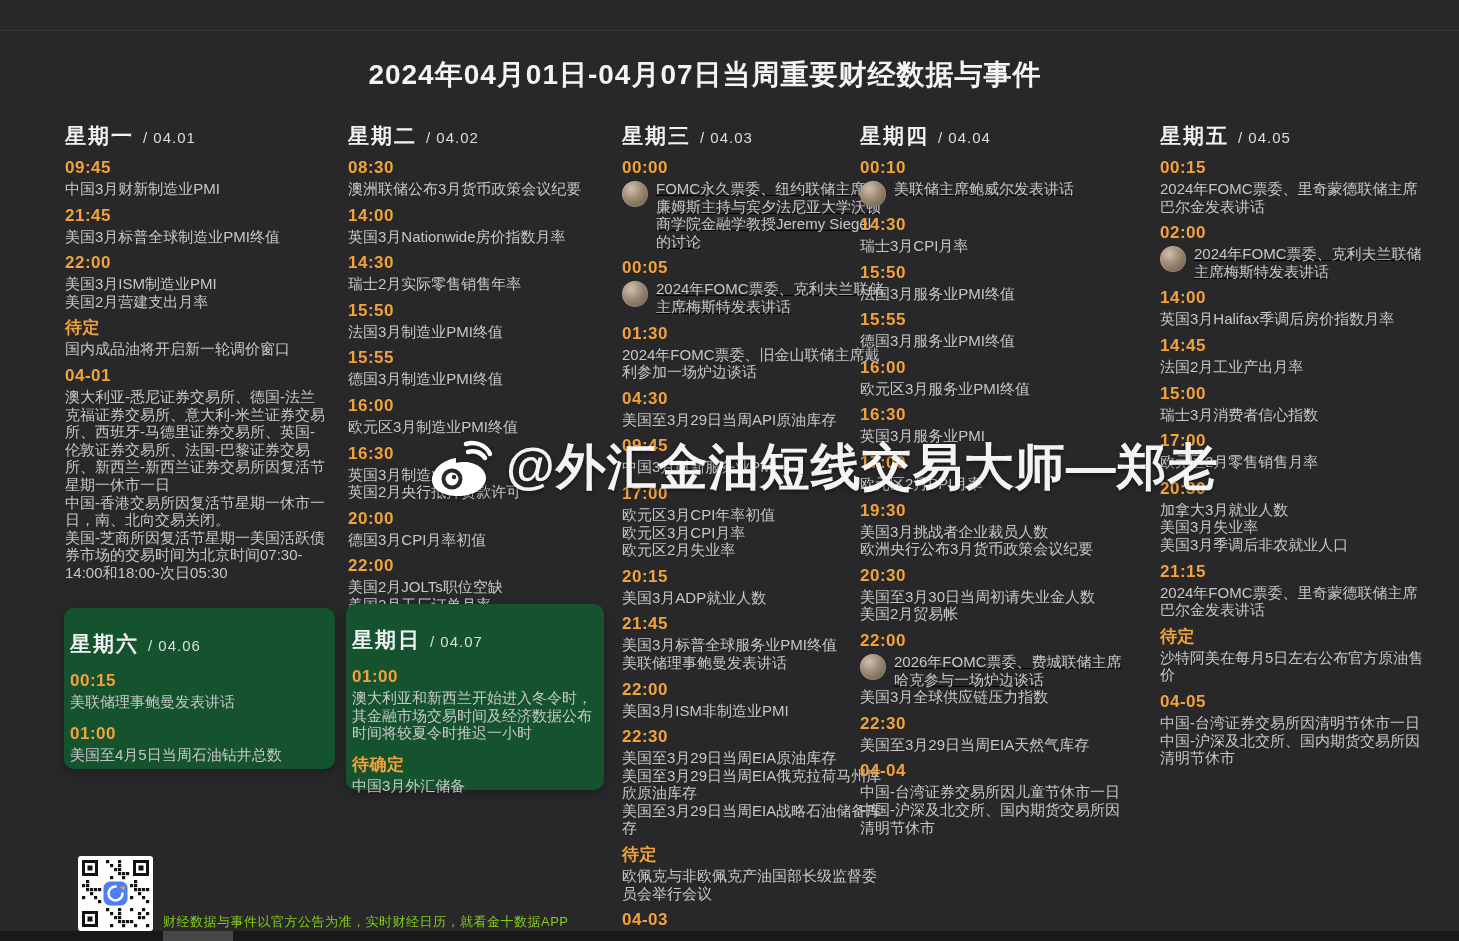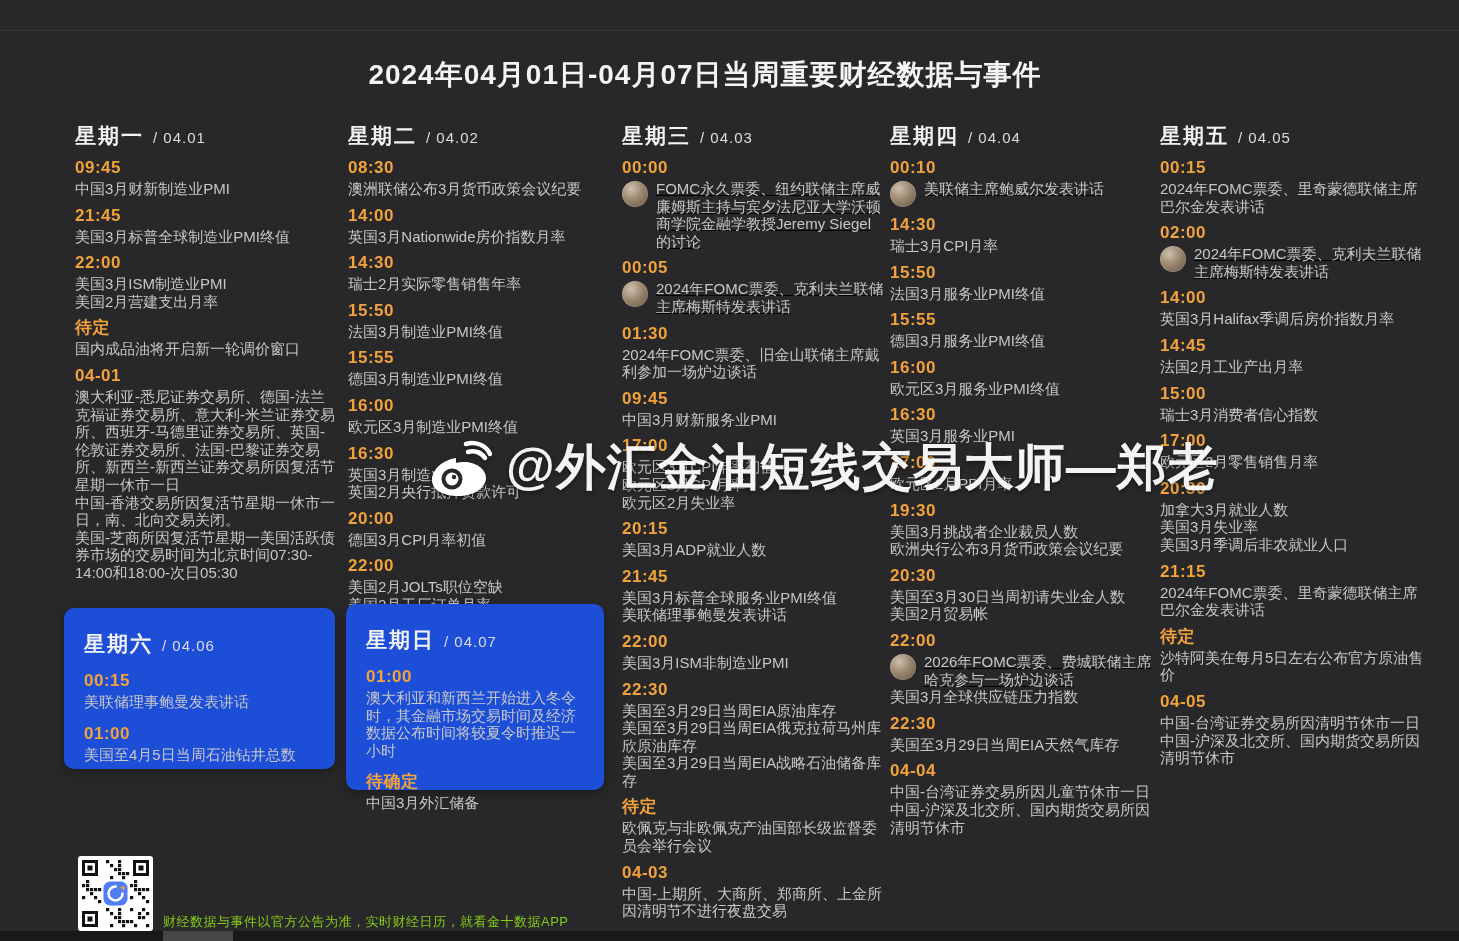--- a/index.html
+++ b/index.html
@@ -11,44 +11,44 @@
     font-family:"Liberation Sans","DejaVu Sans",sans-serif;
   }
   .top-line{position:absolute;top:30px;left:0;right:0;height:1px;background:rgba(255,255,255,0.06);}
   .page-title{
     position:absolute;top:56px;left:0;width:1410px;
     text-align:center;
     color:#f4f4f5;font-size:28px;font-weight:bold;letter-spacing:1px;
   }
   
   .day-col{position:absolute;top:122px;width:264px;}
-  #col-mon{left:65px;margin-left:10px;}
+  #col-mon{left:65px;}
   #col-tue{left:348px;}
   #col-wed{left:622px;}
-  #col-thu{left:890px;}
+  #col-thu{left:860px;}
   #col-fri{left:1160px;}
   .day-header{margin-bottom:3px;white-space:nowrap;}
   .day-name{font-size:21px;font-weight:bold;color:#f2f2f3;letter-spacing:2px;}
   .day-date{font-size:15px;color:#dddddf;margin-left:9px;letter-spacing:1px;}
   .event{margin-top:8px;}
   .event-time{
     color:#f1a23a;font-size:17px;font-weight:bold;
     line-height:20px;margin-bottom:2px;letter-spacing:.5px;
   }
   .event-item{font-size:15px;line-height:17.6px;color:#c7c7c9;}
   .item-row{display:flex;align-items:flex-start;gap:8px;text-decoration:underline;}
   .avatar{
     width:26px;height:26px;border-radius:50%;flex:0 0 26px;margin-top:1px;
     background:radial-gradient(circle at 35% 30%, #cfc0ac 0%, #9c8871 45%, #5f5142 100%);
     box-shadow:inset 0 0 0 1px rgba(255,255,255,0.15);
   }
   
   .weekend-box{
-    position:absolute;background:#1d4ed8;border-radius:10px;
-    padding:22px 20px;box-sizing:border-box;
+    position:absolute;background:#14532d;border-radius:10px;
+    padding:22px 6px;box-sizing:border-box;
     box-shadow:0 4px 10px rgba(0,0,0,0.25);
   }
   #box-sat{left:64px;top:608px;width:271px;height:161px;}
   #box-sun{left:346px;top:604px;width:258px;height:186px;}
   .weekend-box .event{margin-top:13px;}
   
   .watermark{
     position:absolute;left:428px;top:434px;
     display:flex;align-items:center;gap:12px;
     pointer-events:none;
@@ -156,20 +156,24 @@
       <div class="event">
         <div class="event-time">00:05</div>
         <div class="item-row">
           <span class="avatar"></span>
           <div class="event-item">2024年FOMC票委、克利夫兰联储主席梅斯特发表讲话</div>
         </div>
       </div>
       <div class="event">
         <div class="event-time">01:30</div>
         <div class="event-item">2024年FOMC票委、旧金山联储主席戴利参加一场炉边谈话</div>
+      </div>
+      <div class="event">
+        <div class="event-time">04:30</div>
+        <div class="event-item">美国至3月29日当周API原油库存</div>
       </div>
       <div class="event">
         <div class="event-time">09:45</div>
         <div class="event-item">中国3月财新服务业PMI</div>
       </div>
       <div class="event">
         <div class="event-time">17:00</div>
         <div class="event-item">欧元区3月CPI年率初值</div>
         <div class="event-item">欧元区3月CPI月率</div>
         <div class="event-item">欧元区2月失业率</div>

